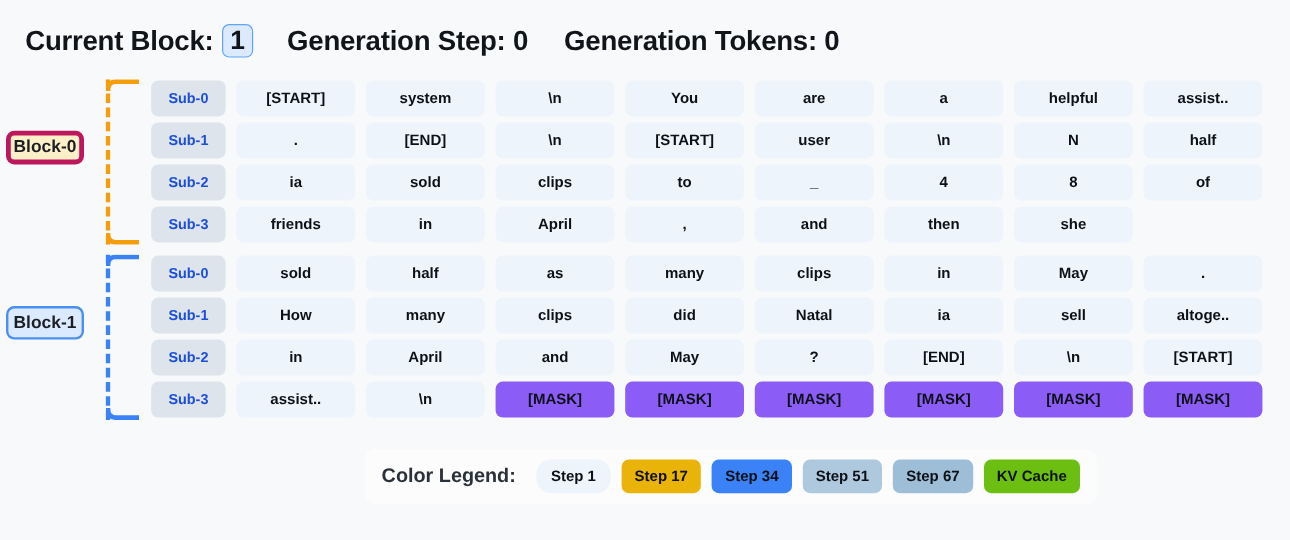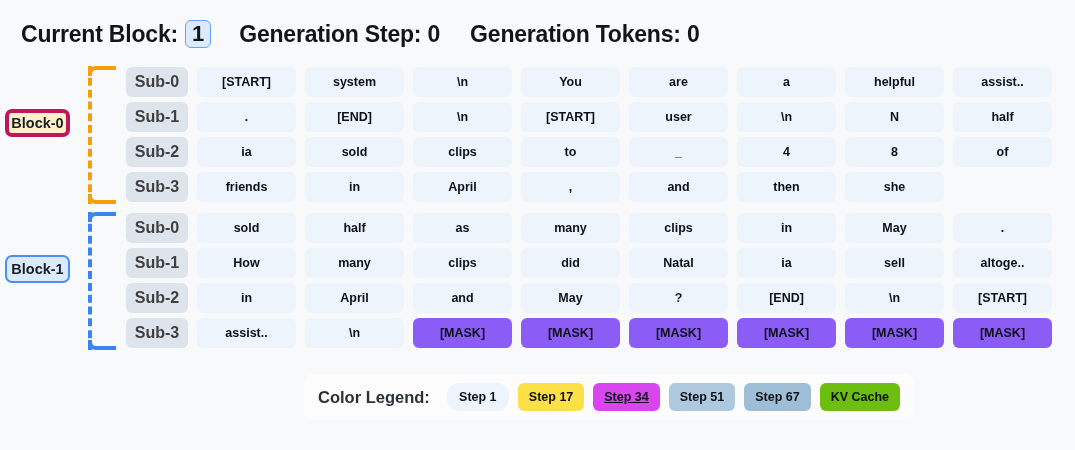--- a/index.html
+++ b/index.html
@@ -150,23 +150,23 @@
 
   .sub-label {
     width: 62px;
     height: 30px;
     flex: 0 0 62px;
     display: flex;
     align-items: center;
     justify-content: center;
     background: #dde4ec;
     border-radius: 6px;
-    font-size: 16px;
-    font-weight: bold;
-    color: #404040;
+    font-size: 12px;
+    font-weight: bold;
+    color: #1d4ed8;
     box-sizing: border-box;
   }
 
   .cell {
     width: 99px;
     height: 30px;
     flex: 0 0 99px;
     display: flex;
     align-items: center;
     justify-content: center;
@@ -333,18 +333,18 @@
       <div class="cell mask">[MASK]</div>
       <div class="cell mask">[MASK]</div>
       <div class="cell mask">[MASK]</div>
     </div>
   </div>
 </div>
 
 <div id="legend">
   <span id="legend-title">Color Legend:</span>
   <span class="swatch" id="sw0" style="background: rgb(238, 244, 252); border-radius: 12px;">Step 1</span>
-  <span class="swatch" id="sw1" style="background: #fde047;">Step 17</span>
-  <span class="swatch" id="sw2" style="background: #d946ef; text-decoration: underline;">Step 34</span>
+  <span class="swatch" id="sw1" style="background: #eab308;">Step 17</span>
+  <span class="swatch" id="sw2" style="background: #3b82f6;">Step 34</span>
   <span class="swatch" id="sw3" style="background: rgb(174, 201, 222);">Step 51</span>
   <span class="swatch" id="sw4" style="background: rgb(157, 190, 214);">Step 67</span>
   <span class="swatch" id="sw5" style="background: rgb(108, 191, 16);">KV Cache</span>
 </div>
 
 </body></html>

